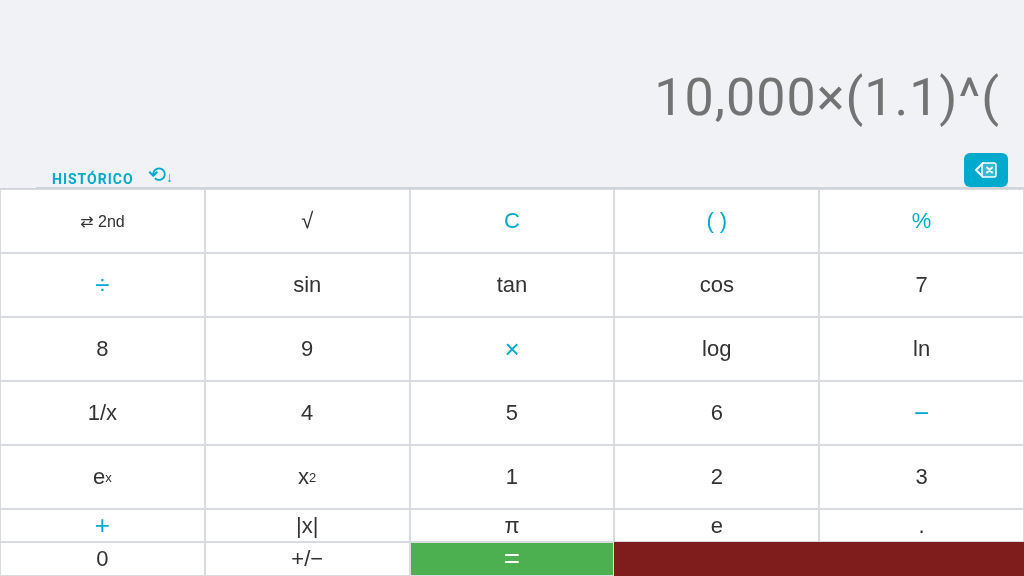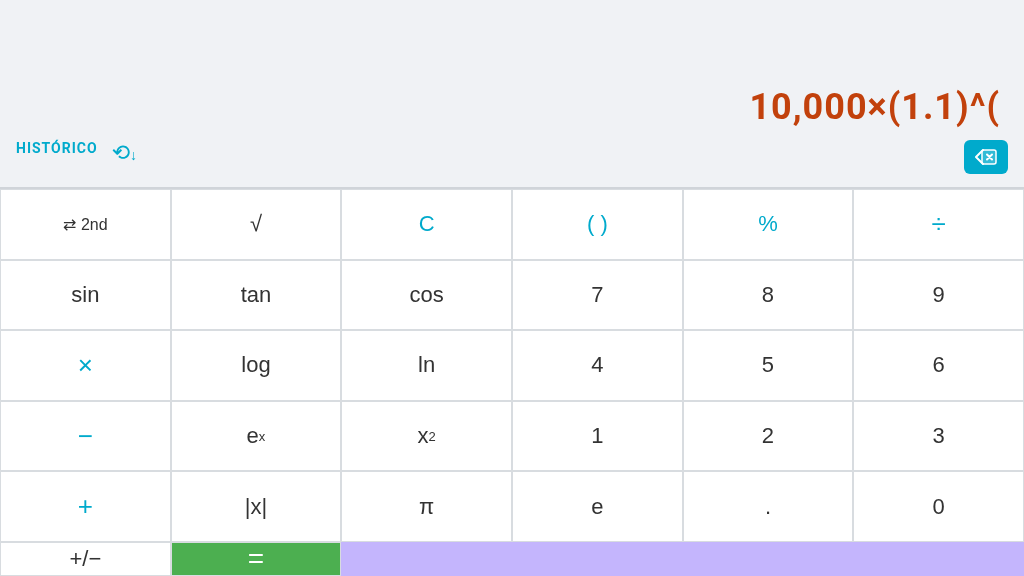--- a/index.html
+++ b/index.html
@@ -18,34 +18,35 @@
     .display-area {
       background: #f0f2f5;
       flex: 0 0 140px;
       display: flex;
       align-items: flex-end;
       justify-content: flex-end;
       padding: 16px 24px 12px 24px;
     }
 
     .display-expression {
-      font-size: 36px;
-      font-weight: 700;
-      color: #c2410c;
+      font-size: 52px;
+      font-weight: 400;
+      color: #737373;
       letter-spacing: 1px;
     }
 
     
     .history-bar {
       background: #f0f2f5;
       flex: 0 0 48px;
       display: flex;
-      align-items: flex-start;
+      align-items: flex-end;
       padding: 0 16px;
       border-bottom: 1.5px solid #d0d4d9;
+      margin-left: 36px;
     }
 
     .history-label {
       color: #00aacc;
       font-weight: 700;
       font-size: 14px;
       letter-spacing: 1px;
       margin-right: 14px;
     }
 
@@ -67,24 +68,24 @@
       justify-content: center;
       cursor: pointer;
       color: white;
       font-size: 18px;
     }
 
     
     .calc-grid {
       flex: 1;
       display: grid;
-      grid-template-columns: repeat(6, 1fr);
+      grid-template-columns: repeat(5, 1fr);
       grid-template-rows: repeat(5, 1fr);
       border-top: 1px solid #d0d4d9;
-      background: #c4b5fd;
+      background: #7f1d1d;
     }
 
     .calc-btn {
       display: flex;
       align-items: center;
       justify-content: center;
       border: 0.5px solid #d8dce0;
       background: #fff;
       cursor: pointer;
       font-size: 22px;
@@ -146,20 +147,21 @@
     <button class="calc-btn operator">÷</button>
     <button class="calc-btn">sin</button>
     <button class="calc-btn">tan</button>
     <button class="calc-btn">cos</button>
     <button class="calc-btn">7</button>
     <button class="calc-btn">8</button>
     <button class="calc-btn">9</button>
     <button class="calc-btn operator">×</button>
     <button class="calc-btn">log</button>
     <button class="calc-btn">ln</button>
+    <button class="calc-btn">1/x</button>
     <button class="calc-btn">4</button>
     <button class="calc-btn">5</button>
     <button class="calc-btn">6</button>
     <button class="calc-btn operator">−</button>
     <button class="calc-btn">e<sup>x</sup></button>
     <button class="calc-btn">x<sup>2</sup></button>
     <button class="calc-btn">1</button>
     <button class="calc-btn">2</button>
     <button class="calc-btn">3</button>
     <button class="calc-btn operator">+</button>

